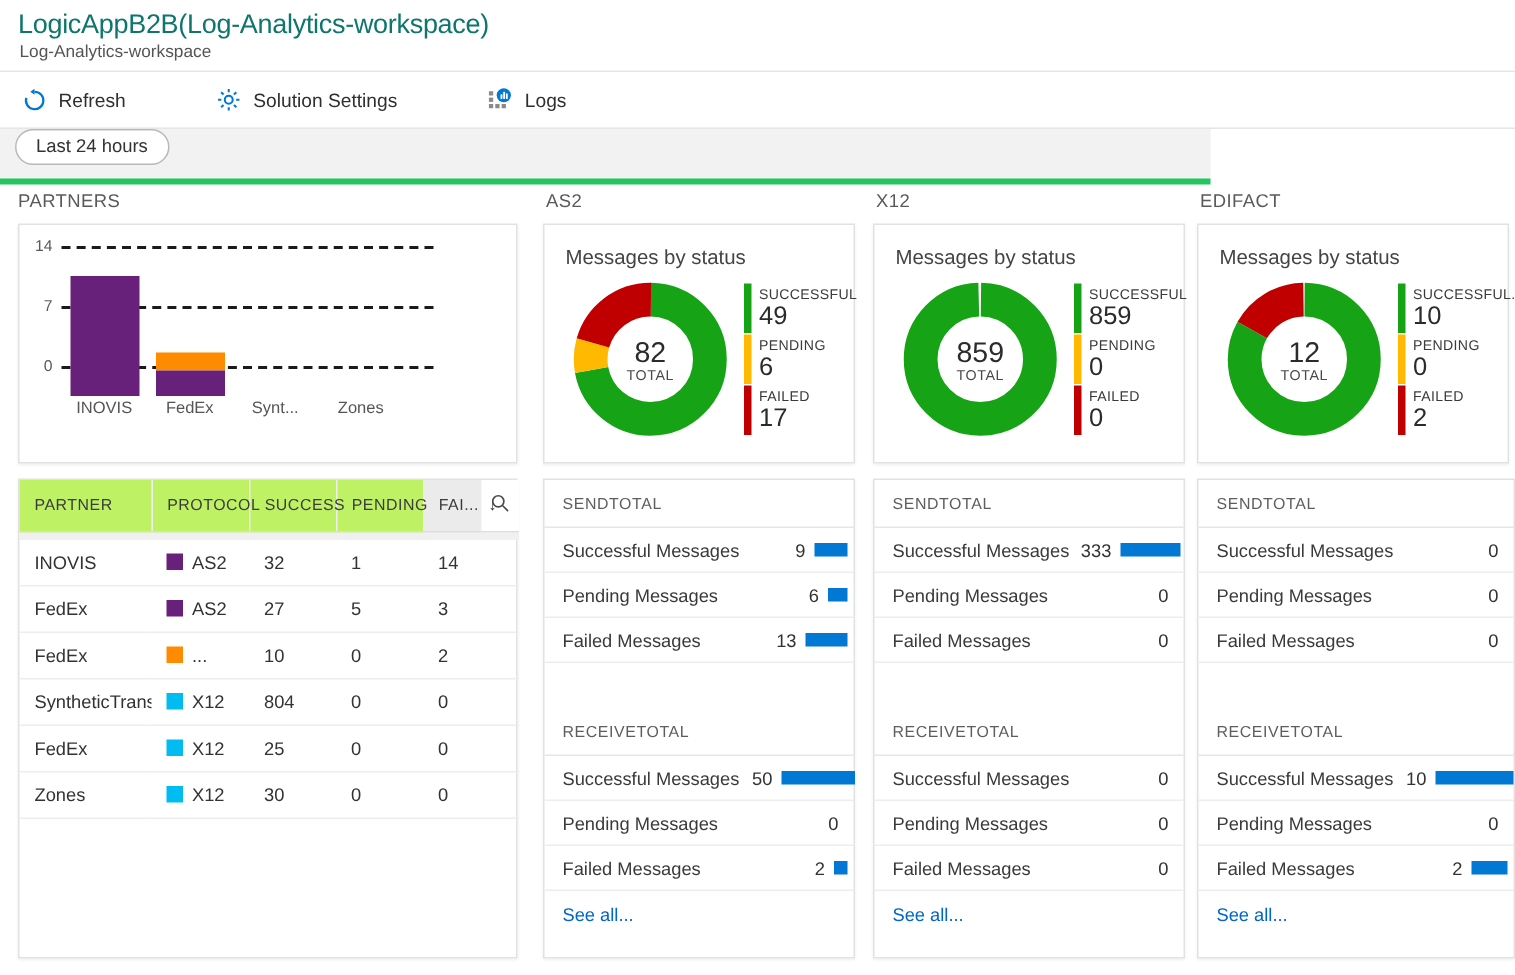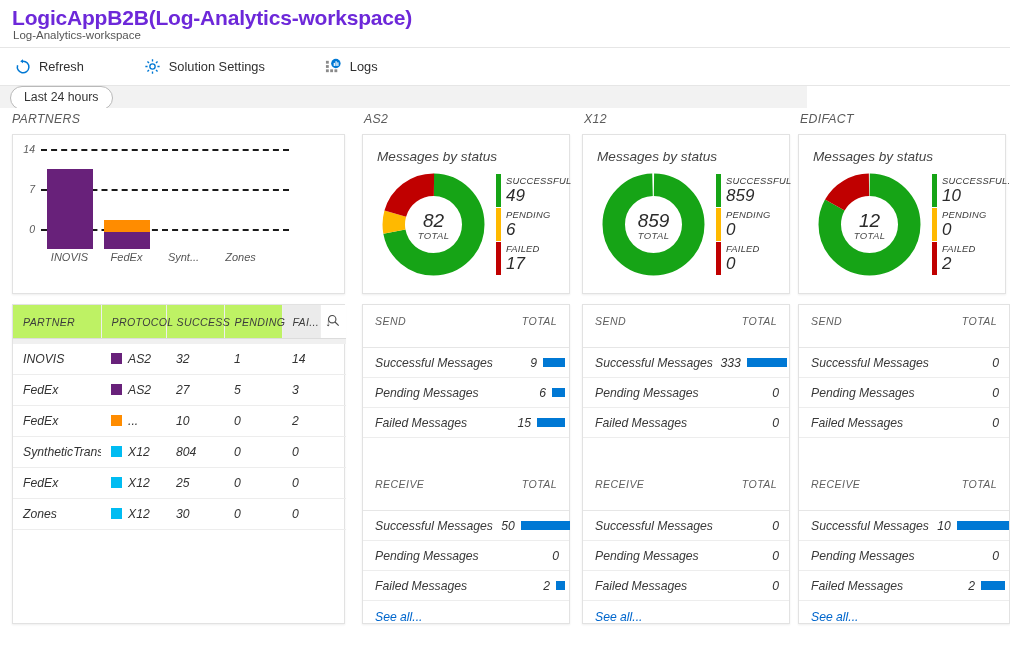--- a/index.html
+++ b/index.html
@@ -13,21 +13,21 @@
   }
   body { position: relative; }
 
   
   .header {
     position: absolute; left: 0; top: 0; width: 1010px; height: 48px;
     border-bottom: 1px solid #e6e6e6; background: #ffffff;
   }
   .title {
     position: absolute; left: 12px; top: 6px;
-    font-size: 21px; font-weight: bold; color: #6d28d9;
+    font-size: 18px; font-weight: normal; color: #0f766e;
     letter-spacing: -0.2px; white-space: nowrap;
   }
   .subtitle {
     position: absolute; left: 13px; top: 29px;
     font-size: 11.5px; color: #555555; white-space: nowrap;
   }
 
   
   .toolbar {
     position: absolute; left: 0; top: 48px; width: 1010px; height: 38px;
@@ -51,23 +51,22 @@
     display: flex; align-items: flex-start; padding-left: 10px;
   }
   .pill {
     border: 1px solid #b9b9b9; border-radius: 12px; background: #ffffff;
     padding: 3px 13px 4px; font-size: 12.3px; color: #333333;
     cursor: pointer; white-space: nowrap; line-height: 1.25;
   }
 
   
   .board {
-    position: absolute; left: 0; top: 108px; width: 1010px; height: 524px;
+    position: absolute; left: 0; top: 123px; width: 1010px; height: 524px;
     background: #ffffff;
-    font-style: italic;
   }
   .col { position: absolute; top: 0; }
   .col-header {
     font-size: 12.3px; color: #5a5a5a; letter-spacing: 0.3px;
     padding: 4px 0 0 12px; height: 26px; white-space: nowrap;
   }
   .card {
     background: #ffffff; border: 1px solid #e2e2e2;
     box-shadow: 0 1px 2px rgba(0,0,0,0.07);
     position: absolute;
@@ -136,23 +135,23 @@
     font-size: 9.5px; color: #4a4a4a; letter-spacing: 0.4px;
   }
   .legend { position: absolute; top: 2px; }
   .leg-row { display: flex; align-items: stretch; margin-bottom: 1px; }
   .leg-bar { width: 5px; flex: 0 0 auto; margin-right: 5px; }
   .leg-txt { display: flex; flex-direction: column; justify-content: center; }
   .leg-name { font-size: 9.4px; color: #3a3a3a; letter-spacing: 0.25px;
               white-space: nowrap; line-height: 1.15; }
   .leg-val { font-size: 17px; color: #2b2b2b; line-height: 1.05; }
   .m-head {
-    display: flex; align-items: center; justify-content: space-between;
+    display: flex; align-items: center; 
     font-size: 10.6px; color: #5e5e5e; letter-spacing: 0.4px;
-    padding: 10px 12px 20px 12px; border-bottom: 1px solid #e6e6e6;
+    padding: 10px 12px 9px 12px; border-bottom: 1px solid #e6e6e6;
     white-space: nowrap;
   }
   .m-row {
     display: flex; align-items: center; height: 30px;
     padding: 0 4px 0 12px; border-bottom: 1px solid #ededed;
   }
   .m-label { font-size: 12.2px; color: #3a3a3a; white-space: nowrap; flex: 0 0 auto; }
   .m-right { margin-left: auto; display: flex; align-items: center; }
   .m-val { font-size: 12.2px; color: #333333; text-align: right; white-space: nowrap; }
   .m-bar { height: 9px; background: #0078d4; margin-left: 6px; }
@@ -402,21 +401,21 @@
       <div class="m-row">
         <span class="m-label">Pending Messages</span>
         <span class="m-right">
           <span class="m-val" style="width:24px;">6</span>
           <span class="m-bar" style="width:13px;"></span>
         </span>
       </div>
       <div class="m-row">
         <span class="m-label">Failed Messages</span>
         <span class="m-right">
-          <span class="m-val" style="width:24px;">15</span>
+          <span class="m-val" style="width:24px;">13</span>
           <span class="m-bar" style="width:28px;"></span>
         </span>
       </div>
       <div class="m-spacer"></div>
       <div class="m-head">
         <span>RECEIVE</span>
         <span>TOTAL</span>
       </div>
       <div class="m-row">
         <span class="m-label">Successful Messages</span>

